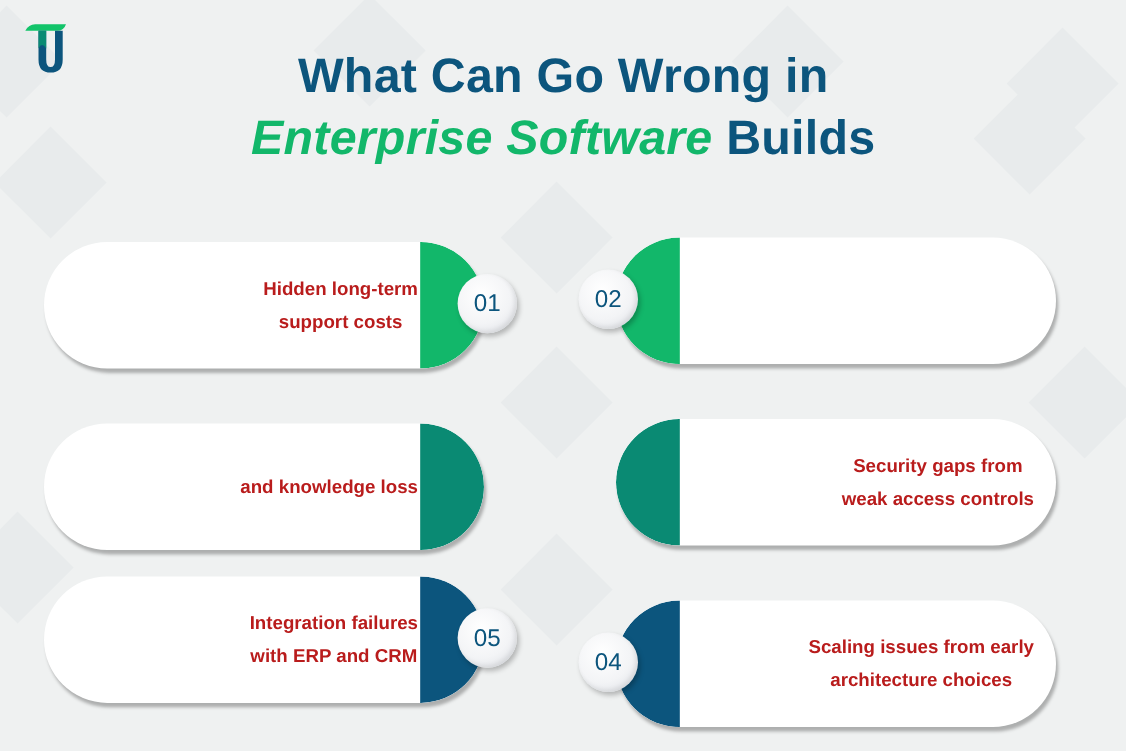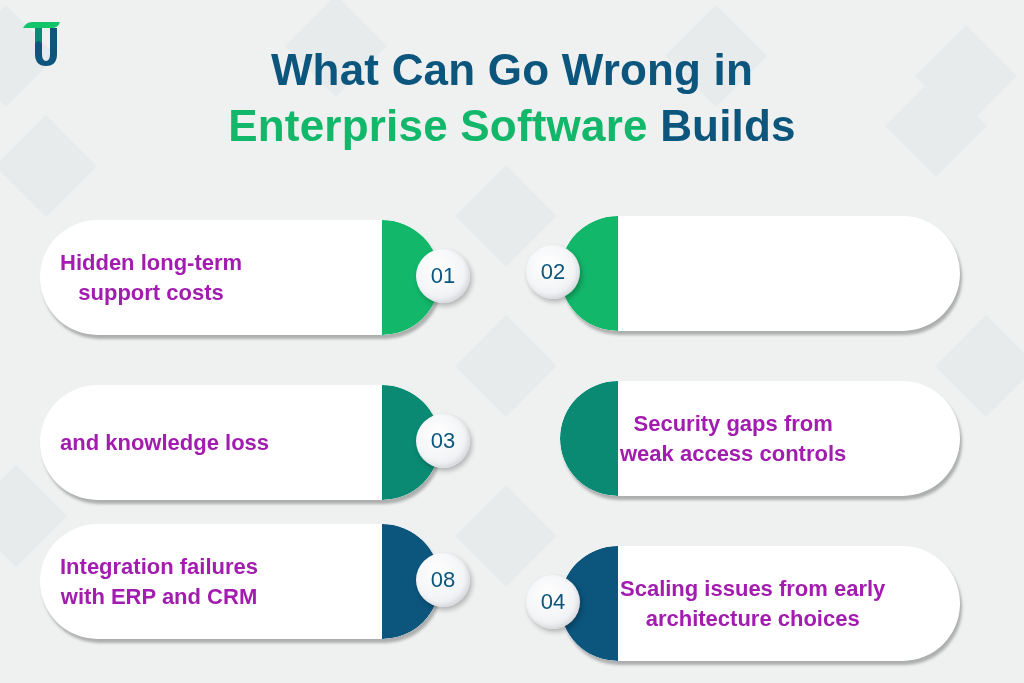--- a/index.html
+++ b/index.html
@@ -3,31 +3,31 @@
 <meta charset="utf-8">
 <style>
   html, body { margin:0; padding:0; }
   body { width:1024px; height:683px; overflow:hidden; position:relative;
          background:#eff1f1; font-family:"Liberation Sans", sans-serif; }
   .bg { position:absolute; inset:0; overflow:hidden; }
   .chev { position:absolute; width:72px; height:72px; background:#e8ebec; transform:rotate(45deg); }
   .logo { position:absolute; left:20px; top:18px; width:44px; height:52px; }
   .title { position:absolute; left:0; right:0; top:42px; text-align:center;
            font-weight:700; font-size:44px; line-height:56px; color:#0c557d; letter-spacing:0.2px; }
-  .title .green { color:#12b76a; }
+  .title .green { color:#12b76a;font-style:italic; }
   .card { position:absolute; width:408px; height:115px; }
   .pill { position:absolute; top:0; height:115px; width:400px; background:#ffffff;
           border-radius:58px; box-shadow: 2px 4px 3px rgba(0,0,0,0.28); overflow:hidden; }
   .card.left .pill { left:0; }
   .card.right .pill { right:0; }
   .cap { position:absolute; top:0; width:58px; height:115px; }
   .card.left .cap { right:0; border-radius:0 58px 58px 0; }
   .card.right .cap { left:0; border-radius:58px 0 0 58px; }
-  .text { position:absolute; top:0; height:115px; display:flex; align-items:center; justify-content:flex-start;
-          text-align:center; color:#a21caf; font-weight:700; font-size:22px; line-height:30px; }
+  .text { position:absolute; top:0; height:115px; display:flex; align-items:center; justify-content:flex-end;
+          text-align:center; color:#b91c1c; font-weight:700; font-size:17px; line-height:30px; }
   .card.left .text { left:20px; width:320px; }
   .card.right .text { right:20px; width:320px; }
   .badge { position:absolute; top:29px; width:54px; height:54px; border-radius:50%;
            background:radial-gradient(circle at 40% 35%, #ffffff 0%, #f3f4f6 55%, #d9dce2 100%);
            box-shadow: 2px 3px 5px rgba(0,0,0,0.25), inset -2px -2px 4px rgba(0,0,0,0.08);
            display:flex; align-items:center; justify-content:center;
            color:#0c557d; font-weight:400; font-size:22px; }
   .card.left .badge { left:376px; }
   .card.right .badge { left:-26px; }
 </style>
@@ -81,21 +81,20 @@
 
 <div class="card left" style="left:40px;top:385px">
   <div class="pill">
     <div class="cap" style="background:#0a8a73"></div>
   </div>
   <div class="text">
       <div>
         <div>and knowledge loss</div>
       </div>
     </div>
-  <div class="badge">03</div>
 </div>
 
 <div class="card right" style="left:552px;top:381px">
   <div class="pill">
     <div class="cap" style="background:#0a8a73"></div>
   </div>
   <div class="text">
       <div>
         <div>Security gaps from</div>
         <div>weak access controls</div>
@@ -106,21 +105,21 @@
 <div class="card left" style="left:40px;top:524px">
   <div class="pill">
     <div class="cap" style="background:#0c557d"></div>
   </div>
   <div class="text">
       <div>
         <div>Integration failures</div>
         <div>with ERP and CRM</div>
       </div>
     </div>
-  <div class="badge">08</div>
+  <div class="badge">05</div>
 </div>
 
 <div class="card right" style="left:552px;top:546px">
   <div class="pill">
     <div class="cap" style="background:#0c557d"></div>
   </div>
   <div class="text">
       <div>
         <div>Scaling issues from early</div>
         <div>architecture choices</div>

